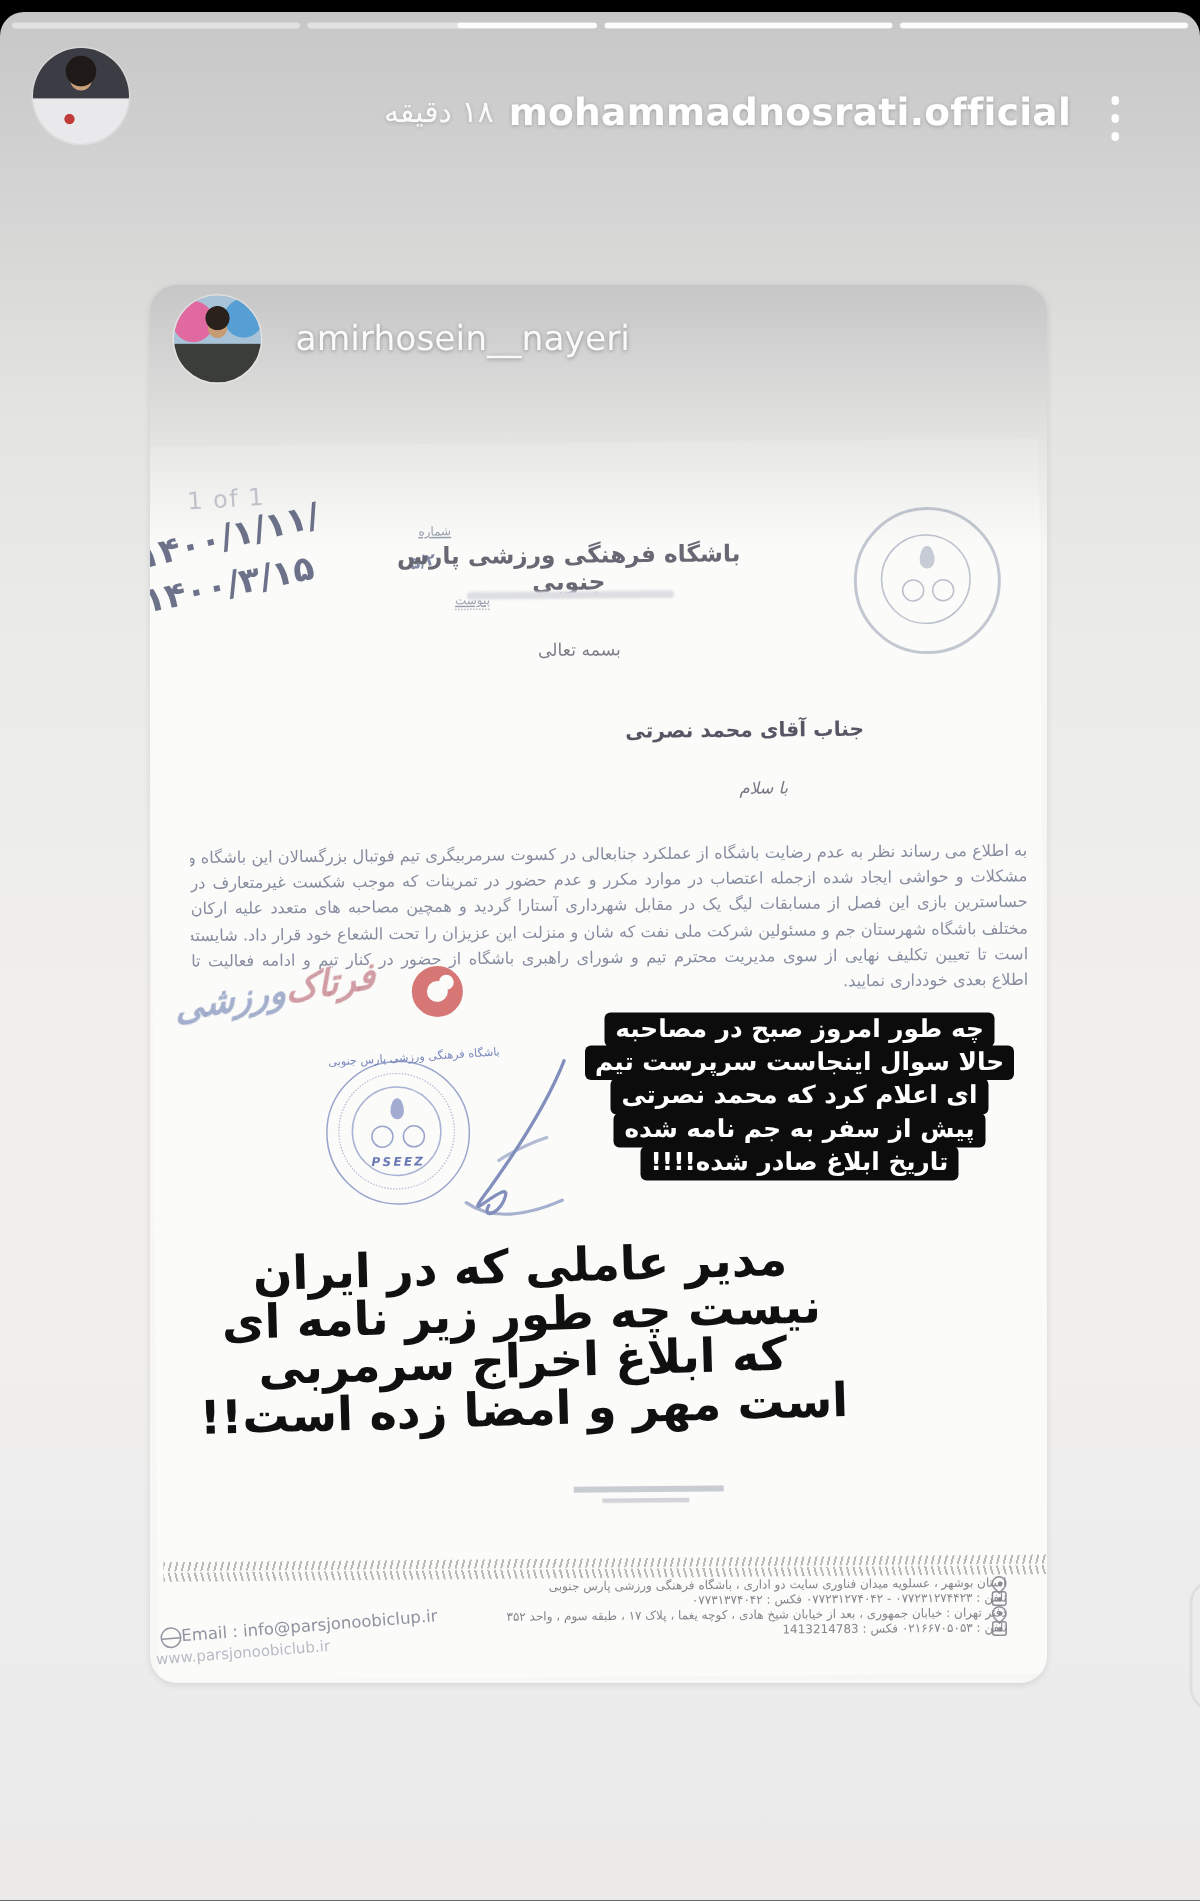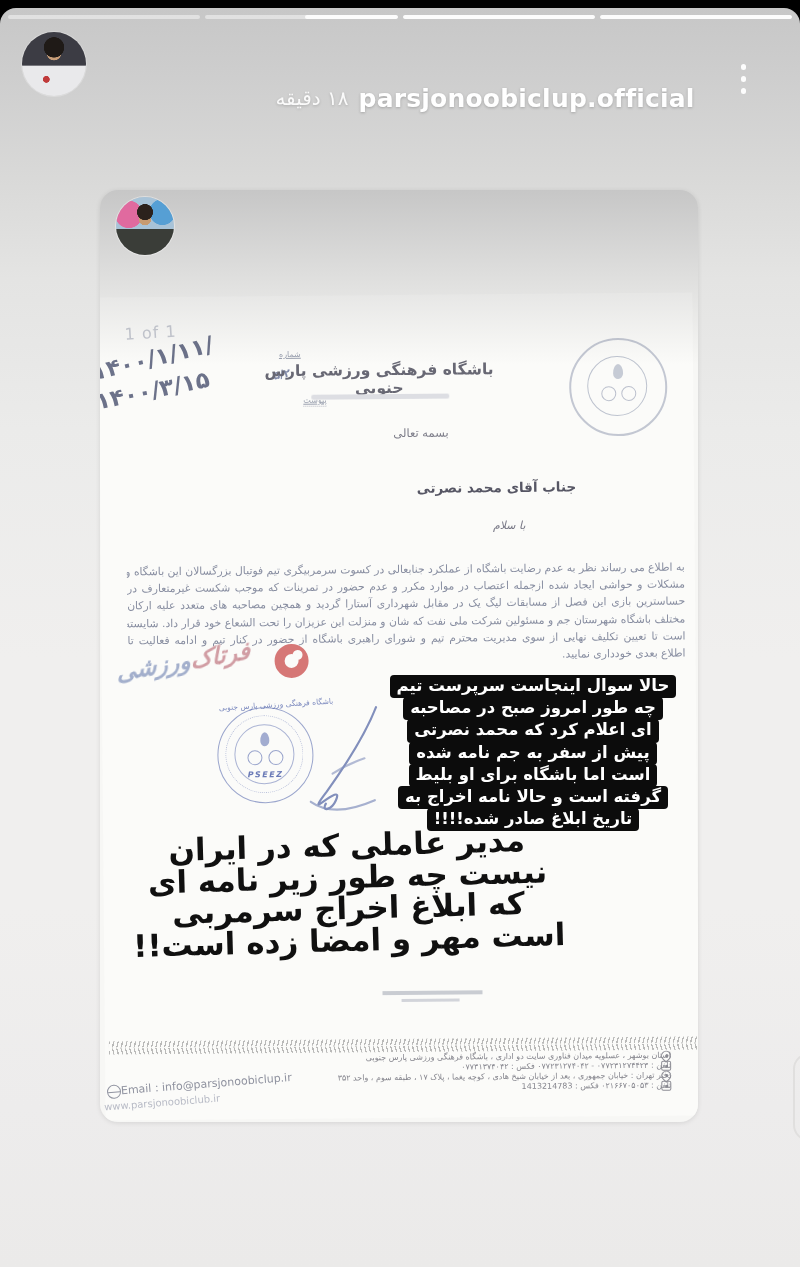--- a/index.html
+++ b/index.html
@@ -16,21 +16,21 @@
   .seg i{position:absolute;right:0;top:0;bottom:0;background:#fcfcfc;border-radius:2px;}
   
   .hdr-avatar{position:absolute;left:22px;top:24px;width:64px;height:64px;border-radius:50%;
     background:
       radial-gradient(circle at 50% 24%,#1f1a17 0 17%,transparent 18%),
       radial-gradient(circle at 50% 33%,#c99e78 0 13%,transparent 14%),
       radial-gradient(circle at 38% 74%,#c03a3a 0 5%,transparent 6%),
       linear-gradient(180deg,#3c3c44 0 52%,#e9e9eb 53% 100%);
     box-shadow:0 0 0 1px rgba(255,255,255,.25);}
   .hdr-row{position:absolute;left:240px;top:46px;right:70px;height:40px;
-    display:flex;align-items:center;justify-content:center;gap:10px;margin-top:24px;}
+    display:flex;align-items:center;justify-content:center;gap:10px;}
   .time{font-size:20px;color:rgba(255,255,255,.92);text-shadow:0 1px 3px rgba(0,0,0,.18);}
   .uname{font-size:25px;font-weight:700;color:#fff;letter-spacing:.2px;
     text-shadow:0 1px 3px rgba(0,0,0,.22);}
   .dots{position:absolute;right:48px;top:50px;display:flex;flex-direction:column;gap:6.5px;
     padding:6px;cursor:pointer;}
   .dots b{width:5.5px;height:5.5px;border-radius:50%;background:#fdfdfd;display:block;}
   
   .card{position:absolute;left:100px;top:182px;width:598px;height:932px;border-radius:18px;
     background:#f7f7f5;overflow:hidden;box-shadow:0 1px 5px rgba(0,0,0,.10);}
   .card-grad{position:absolute;left:0;top:0;right:0;height:175px;
@@ -53,21 +53,21 @@
   .hw{font-weight:700;color:rgba(72,80,110,.8);font-size:23px;letter-spacing:1px;white-space:nowrap;}
   .hw1{left:-8px;top:48px;transform:rotate(-13deg);}
   .hw2{left:-4px;top:80px;transform:rotate(-11deg);}
   .ref{font-size:8px;color:#9aa0af;text-decoration:underline;}
   .ref-num{left:180px;top:54px;}
   .ref-scr{left:174px;top:72px;font-size:11px;color:rgba(90,100,140,.75);transform:rotate(-12deg);font-weight:700;}
   .ref-att{left:204px;top:100px;border-bottom:1px dotted #b6bac4;padding-bottom:1px;}
   .club{left:155px;top:66px;width:250px;text-align:center;font-size:15.5px;font-weight:700;
     color:#686874;}
   .subline{left:212px;top:99px;width:138px;height:5px;background:#dddee3;filter:blur(.6px);border-radius:2px;}
-  .besmele{left:259px;top:131px;width:90px;text-align:right;font-size:11.5px;color:#7d7d89;}
+  .besmele{left:259px;top:131px;width:90px;text-align:left;font-size:11.5px;color:#7d7d89;}
   .logo{left:470px;top:45px;width:94px;height:94px;border-radius:50%;
     border:2px solid rgba(130,140,165,.5);opacity:.92;}
   .logo .inner{left:16px;top:16px;width:58px;height:58px;border-radius:50%;
     border:1.5px solid rgba(130,140,165,.55);}
   .flame{border-radius:50% 50% 50% 50%/62% 62% 38% 38%;background:rgba(125,135,162,.45);}
   .logo .flame{left:42px;top:24px;width:10px;height:15px;}
   .loop{width:13px;height:13px;border-radius:50%;border:1.5px solid rgba(125,135,162,.55);}
   .logo .l1{left:30px;top:46px;} .logo .l2{left:50px;top:46px;}
   .addr{right:118px;top:185px;font-size:13.5px;font-weight:700;color:#565664;white-space:nowrap;}
   .salut{right:169px;top:225px;font-size:11px;color:#777785;white-space:nowrap;font-style:italic;}
@@ -149,21 +149,21 @@
         <i style="width: 100%;"></i>
       </div>
       <div class="seg">
         <i style="width: 100%;"></i>
       </div>
     </div>
 
   <div class="hdr-avatar"></div>
   <div class="hdr-row">
     <span class="time" dir="rtl">۱۸ دقیقه</span>
-    <span class="uname">parsjonoobiclup.official</span>
+    <span class="uname">mohammadnosrati.official</span>
   </div>
   <div class="dots">
       <b></b>
       <b></b>
       <b></b>
     </div>
 
   <div class="card">
     <div class="paper">
       <span class="marker">1 of 1</span>
@@ -235,29 +235,28 @@
           </div>
         </div>
       <div class="email-blk">
         <div class="email"><span class="globe"></span><span>Email : info@parsjonoobiclup.ir</span></div>
         <div class="www">www.parsjonoobiclub.ir</div>
       </div>
     </div>
 
     <div class="card-grad"></div>
     <div class="sh-avatar"></div>
+    <div class="sh-uname">amirhosein__nayeri</div>
   </div>
 
   <div class="caption">
+      <div class="cap-line" dir="rtl">چه طور امروز صبح در مصاحبه</div>
       <div class="cap-line" dir="rtl">حالا سوال اینجاست سرپرست تیم</div>
-      <div class="cap-line" dir="rtl">چه طور امروز صبح در مصاحبه</div>
       <div class="cap-line" dir="rtl">ای اعلام کرد که محمد نصرتی</div>
       <div class="cap-line" dir="rtl">پیش از سفر به جم نامه شده</div>
-      <div class="cap-line" dir="rtl">است اما باشگاه برای او بلیط</div>
-      <div class="cap-line" dir="rtl">گرفته است و حالا نامه اخراج به</div>
       <div class="cap-line" dir="rtl">تاریخ ابلاغ صادر شده!!!!</div>
     </div>
   <div class="bigtext">
       <div class="big-line" dir="rtl">مدیر عاملی که در ایران</div>
       <div class="big-line" dir="rtl">نیست چه طور زیر نامه ای</div>
       <div class="big-line" dir="rtl">که ابلاغ اخراج سرمربی</div>
       <div class="big-line" dir="rtl">است مهر و امضا زده است!!</div>
     </div>
   <div class="phantom"></div>
 </div>

